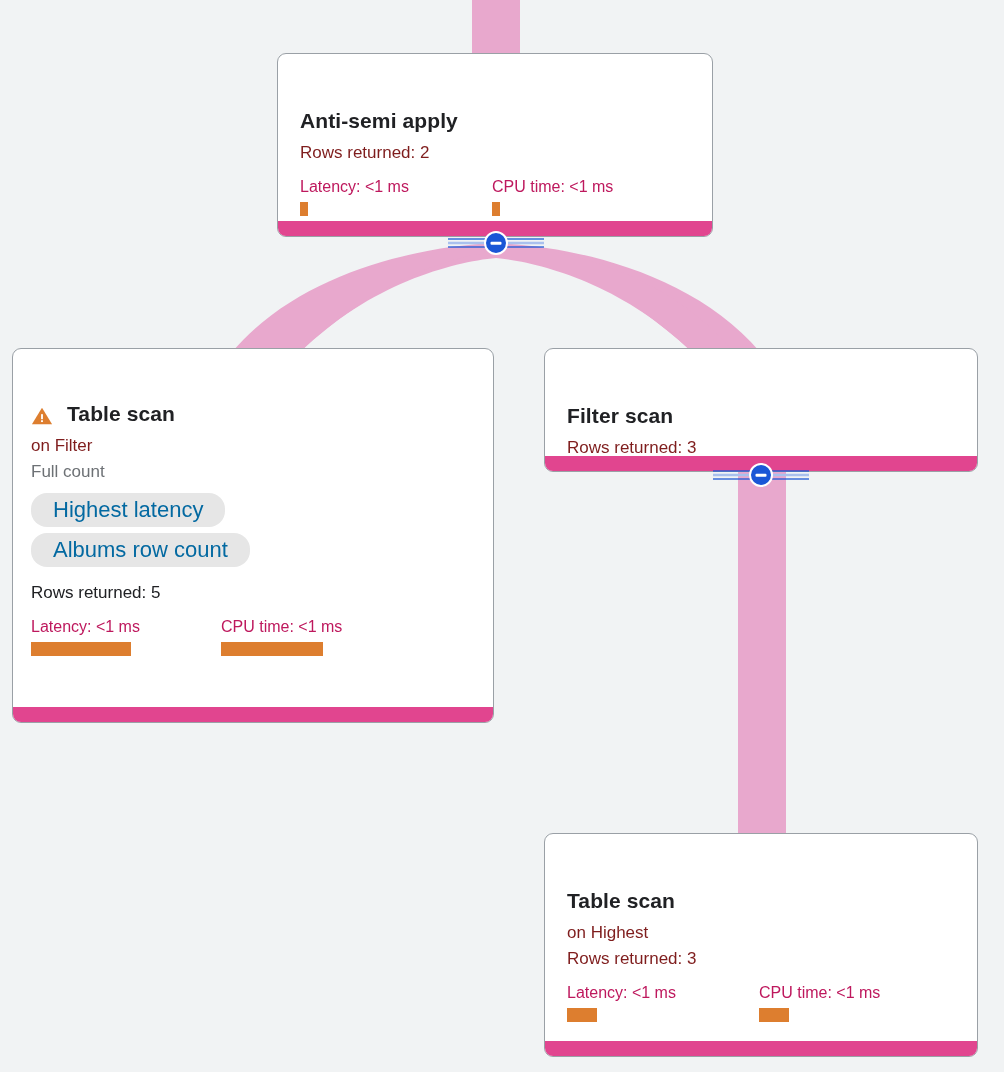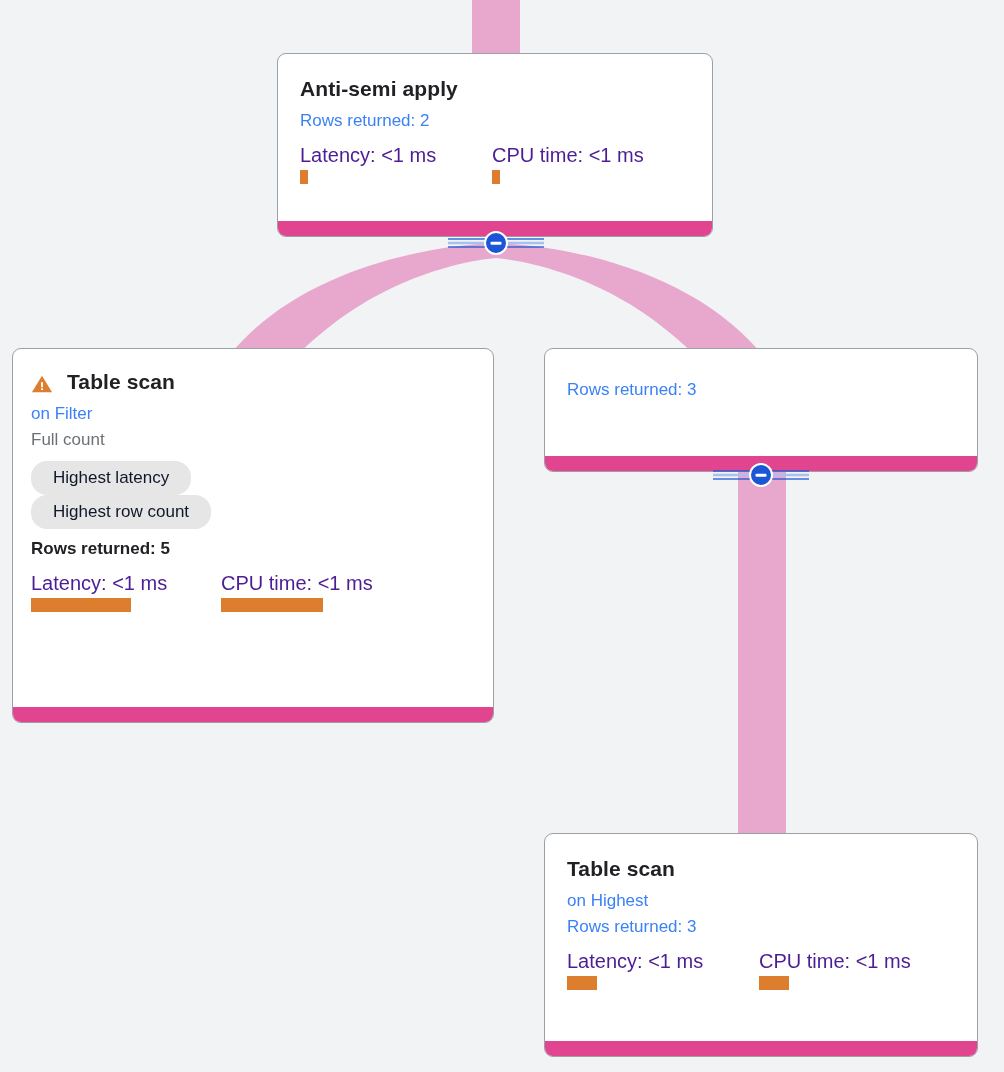--- a/index.html
+++ b/index.html
@@ -49,76 +49,77 @@
     left: 0;
     right: 0;
     bottom: 0;
     height: 15px;
     background: #e1458f;
   }
   .node-head {
     display: flex;
     align-items: flex-start;
     gap: 14px;
+    margin-top: 32px;
   }
   .warn-icon {
     flex: 0 0 auto;
     width: 22px;
     height: 22px;
     margin-top: 4px;
   }
   .node-title {
     font-size: 21px;
     font-weight: bold;
     color: #202124;
     line-height: 26px;
     letter-spacing: 0.1px;
   }
   .node-sub {
     font-size: 17px;
-    color: #3b82f6;
+    color: #7f1d1d;
     line-height: 25px;
     margin-top: 6px;
   }
   .node-sub.muted {
     color: #6d7175;
     margin-top: 1px;
   }
   .indent {
     margin-left: 0;
   }
   .chips {
     margin-top: 9px;
   }
   .chip {
     display: inline-block;
     background: #e6e6e6;
-    color: #0f172a;
-    font-size: 17px;
+    color: #0369a1;
+    font-size: 22px;
     line-height: 20px;
     border-radius: 16px;
     padding: 7px 22px;
+    margin-bottom: 6px;
   }
   .rows-line {
     font-size: 17px;
     color: #202124;
     line-height: 24px;
     margin-top: 8px;
-    font-weight: bold;
   }
   .metrics {
     display: flex;
     margin-top: 12px;
   }
   .metric {
     box-sizing: border-box;
   }
   .metric-label {
-    font-size: 20px;
-    color: #4c1d95;
+    font-size: 16px;
+    color: #be185d;
     line-height: 20px;
     white-space: nowrap;
   }
   .metric-bar {
     height: 14px;
     background: #dd7e2f;
     margin-top: 5px;
   }
 
   
@@ -252,40 +253,43 @@
         </svg>
         <div>
           <div class="node-title">Table scan</div>
         </div>
       </div>
       <div class="indent">
         <div class="node-sub">on Filter</div>
         <div class="node-sub muted">Full count</div>
         <div class="chips">
           <div><span class="chip">Highest latency</span></div>
-          <div><span class="chip">Highest row count</span></div>
+          <div><span class="chip">Albums row count</span></div>
         </div>
         <div class="rows-line">Rows returned: 5</div>
         <div class="metrics">
           <div class="metric">
             <div class="metric-label">Latency: &lt;1 ms</div>
             <div class="metric-bar" style="width: 100px;"></div>
           </div>
           <div class="metric">
             <div class="metric-label">CPU time: &lt;1 ms</div>
             <div class="metric-bar" style="width: 102px;"></div>
           </div>
         </div>
       </div>
     </div>
     <div class="node-accent"></div>
   </div>
 
   <div class="node-card" id="card-filter-scan">
     <div class="node-body">
+      <div class="node-head">
+        <div class="node-title">Filter scan</div>
+      </div>
       <div class="node-sub">Rows returned: 3</div>
     </div>
     <div class="node-accent"></div>
   </div>
 
   <div class="collapse-badge" style="left:761px; top:475px;">
     <svg class="badge-rails" viewBox="0 0 96 28">
       <g stroke="#1a56d6" stroke-width="1.4" opacity="0.85">
         <line x1="0" y1="10" x2="96" y2="10"></line>
         <line x1="0" y1="18" x2="96" y2="18"></line>

